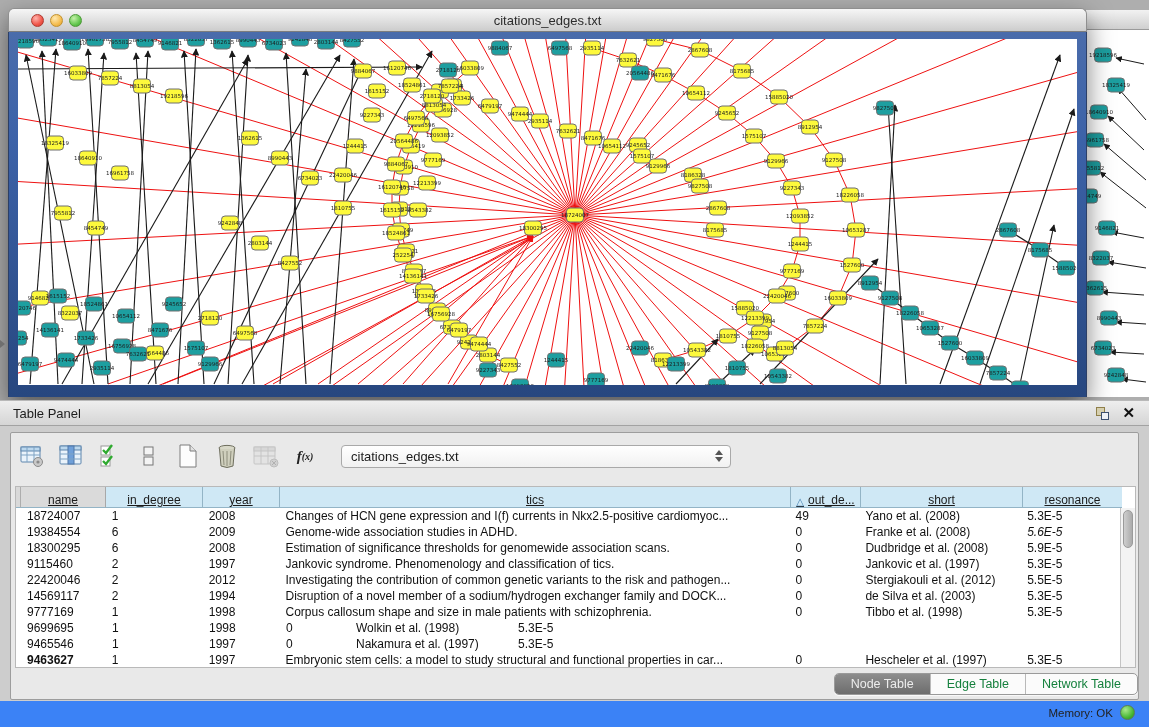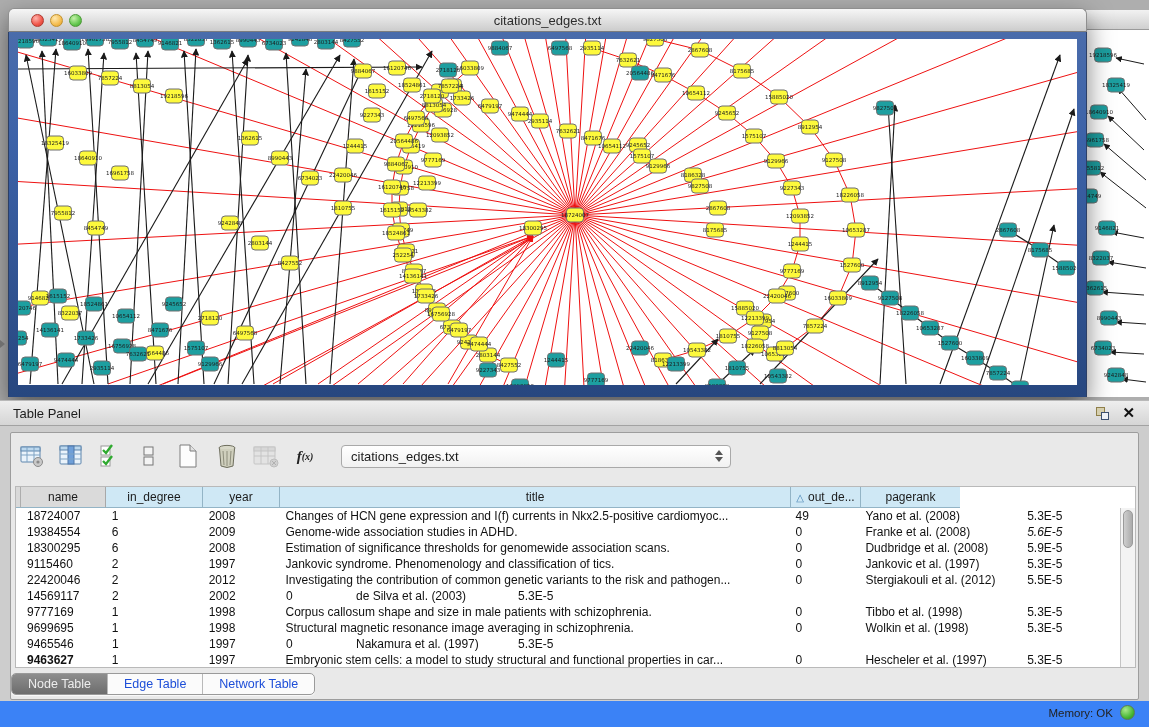--- a/index.html
+++ b/index.html
@@ -51,35 +51,35 @@
     border:1px solid #a9a9a9; border-radius:4px; position:relative; display:flex; align-items:center; cursor:pointer; }
   .dropdown .dd-text { padding-left:9px; font-size:13px; color:#1b1b1b; }
   .dd-arrows { position:absolute; right:7px; top:4px; display:flex; flex-direction:column; gap:2px; }
   .dd-arrows i { width:0; height:0; border-left:4px solid transparent; border-right:4px solid transparent; }
   .dd-arrows .up { border-bottom:5px solid #555; }
   .dd-arrows .dn { border-top:5px solid #555; }
 
   .grid { position:absolute; left:4px; top:53px; width:1121px; height:182px; background:#fff; border:1px solid #b9b9b9; }
   .grid-header { display:flex; height:21px; }
   .gh-cell { background:#cfe8f5; border-right:1px solid #93b4c6; border-bottom:1px solid #93b4c6;
-    font-size:12px; color:#1b1b1b; display:flex; align-items:center; justify-content:center; overflow:hidden; white-space:nowrap; cursor:pointer; }
+    font-size:12px; color:#1b1b1b; display:flex; align-items:flex-end; justify-content:center; overflow:hidden; white-space:nowrap; cursor:pointer;text-decoration:underline; }
   .gh-cell.gutter { background:#d9d9d9; border-right:1px solid #adadad; cursor:default; }
   .gh-cell.namecol { background:#dadada; border-right:1px solid #a8a8a8; }
   .sort-tri { color:#4a85b5; font-size:10px; margin-right:4px; }
   .grid-body { position:absolute; left:0; top:21px; right:15px; bottom:0; overflow:hidden; }
   .g-row { display:flex; height:16px; }
   .g-cell { font-size:12px; color:#111; padding-left:6px; white-space:nowrap; overflow:hidden; display:flex; align-items:center; }
   .vscroll { position:absolute; right:0; top:21px; width:15px; bottom:0; background:#f3f3f3; border-left:1px solid #c4c4c4; }
   .vthumb { position:absolute; left:2px; top:2px; width:10px; height:38px; border-radius:6px;
     background:linear-gradient(90deg,#cfcfcf,#ababab); border:1px solid #9a9a9a; cursor:pointer; }
 
-  .tabs { position:absolute; left:0; right:0; top:240px; display:flex; justify-content:flex-start; }
+  .tabs { position:absolute; left:0; right:0; top:240px; display:flex; justify-content:flex-end; }
   .tab-group { display:flex; height:22px; border:1px solid #9a9a9a; border-radius:5px; overflow:hidden;
     background:#fbfbfb; box-shadow:0 1px 1px rgba(255,255,255,.8); }
-  .tab { padding:0 16px; font-size:12.5px; display:flex; align-items:center; color:#1d4ed8; cursor:pointer; border-right:1px solid #b9b9b9; }
+  .tab { padding:0 16px; font-size:12.5px; display:flex; align-items:center; color:#15803d; cursor:pointer; border-right:1px solid #b9b9b9; }
   .tab:last-child { border-right:none; }
   .tab.selected { background:linear-gradient(#8d8d8d,#6d6d6d); color:#ededed; }
 
   .status { position:absolute; left:0; right:0; bottom:0; height:26px; background:#3b82f6; }
   .mem { position:absolute; right:36px; top:6px; font-size:11.5px; color:#222; cursor:pointer; }
   .mem-dot { position:absolute; right:14px; top:4px; width:15px; height:15px; border-radius:50%;
     background:radial-gradient(circle at 35% 30%, #a9e88b, #43b531 65%, #2f8f22); border:1px solid #5a7d52; cursor:pointer; }
 </style>
 </head>
 <body>
@@ -1098,28 +1098,31 @@
         <div class="gh-cell namecol" style="width:85px">
             <span>name</span>
           </div>
         <div class="gh-cell" style="width:97px">
             <span>in_degree</span>
           </div>
         <div class="gh-cell" style="width:77px">
             <span>year</span>
           </div>
         <div class="gh-cell" style="width:511px">
-            <span>title</span>
+            <span>tics</span>
           </div>
         <div class="gh-cell" style="width:70px">
             <span class="sort-tri">△</span>
             <span>out_de...</span>
           </div>
+        <div class="gh-cell" style="width:162px">
+            <span>short</span>
+          </div>
         <div class="gh-cell" style="width:99px; border-right:none">
-            <span>pagerank</span>
+            <span>resonance</span>
           </div>
       </div>
       <div class="grid-body" id="grid-body">
           <div class="g-row">
             <div class="g-cell" style="width: 5px; padding: 0px;"></div>
             <div class="g-cell" style="width: 85px;">18724007</div>
             <div class="g-cell" style="width: 97px;">1</div>
             <div class="g-cell" style="width: 77px;">2008</div>
             <div class="g-cell" style="width: 511px;">Changes of HCN gene expression and I(f) currents in Nkx2.5-positive cardiomyoc...</div>
             <div class="g-cell" style="width: 70px;">49</div>
@@ -1163,41 +1166,41 @@
             <div class="g-cell" style="width: 77px;">2012</div>
             <div class="g-cell" style="width: 511px;">Investigating the contribution of common genetic variants to the risk and pathogen...</div>
             <div class="g-cell" style="width: 70px;">0</div>
             <div class="g-cell" style="width: 162px;">Stergiakouli et al. (2012)</div>
             <div class="g-cell" style="width: 99px;">5.5E-5</div>
           </div>
           <div class="g-row">
             <div class="g-cell" style="width: 5px; padding: 0px;"></div>
             <div class="g-cell" style="width: 85px;">14569117</div>
             <div class="g-cell" style="width: 97px;">2</div>
-            <div class="g-cell" style="width: 77px;">2002</div>
+            <div class="g-cell" style="width: 77px;">1994</div>
+            <div class="g-cell" style="width: 511px;">Disruption of a novel member of a sodium/hydrogen exchanger family and DOCK...</div>
             <div class="g-cell" style="width: 70px;">0</div>
             <div class="g-cell" style="width: 162px;">de Silva et al. (2003)</div>
             <div class="g-cell" style="width: 99px;">5.3E-5</div>
           </div>
           <div class="g-row">
             <div class="g-cell" style="width: 5px; padding: 0px;"></div>
             <div class="g-cell" style="width: 85px;">9777169</div>
             <div class="g-cell" style="width: 97px;">1</div>
             <div class="g-cell" style="width: 77px;">1998</div>
             <div class="g-cell" style="width: 511px;">Corpus callosum shape and size in male patients with schizophrenia.</div>
             <div class="g-cell" style="width: 70px;">0</div>
             <div class="g-cell" style="width: 162px;">Tibbo et al. (1998)</div>
             <div class="g-cell" style="width: 99px;">5.3E-5</div>
           </div>
           <div class="g-row">
             <div class="g-cell" style="width: 5px; padding: 0px;"></div>
             <div class="g-cell" style="width: 85px;">9699695</div>
             <div class="g-cell" style="width: 97px;">1</div>
             <div class="g-cell" style="width: 77px;">1998</div>
-            <div class="g-cell" style="width: 511px;">Structural magnetic resonance image averaging in schizophrenia.</div>
             <div class="g-cell" style="width: 70px;">0</div>
             <div class="g-cell" style="width: 162px;">Wolkin et al. (1998)</div>
             <div class="g-cell" style="width: 99px;">5.3E-5</div>
           </div>
           <div class="g-row">
             <div class="g-cell" style="width: 5px; padding: 0px;"></div>
             <div class="g-cell" style="width: 85px;">9465546</div>
             <div class="g-cell" style="width: 97px;">1</div>
             <div class="g-cell" style="width: 77px;">1997</div>
             <div class="g-cell" style="width: 70px;">0</div>

